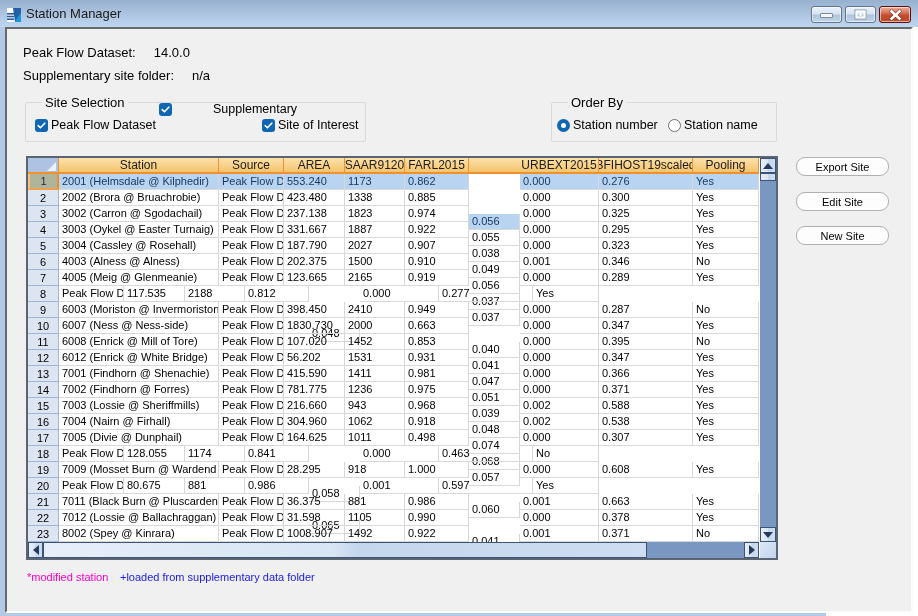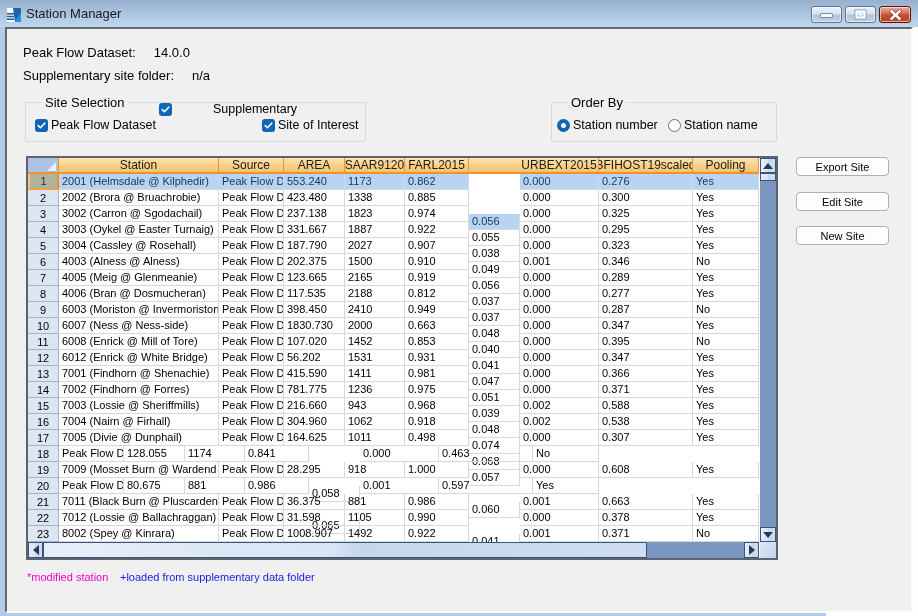--- a/index.html
+++ b/index.html
@@ -81,21 +81,21 @@
   .hscroll .hthumb{left:15px;top:0;width:604px;height:16px;}
   .hscroll .right{left:716px;top:0;width:15px;height:16px;}
   .sb-corner{position:absolute;left:732px;top:384px;width:16px;height:16px;
     background:linear-gradient(135deg,#DCE8F7 0%,#C2D4EC 100%);}
   .arrow{width:0;height:0;}
   .arrow.a-up{border-left:5px solid transparent;border-right:5px solid transparent;border-bottom:6px solid #273A5C;}
   .arrow.a-down{border-left:5px solid transparent;border-right:5px solid transparent;border-top:6px solid #273A5C;}
   .arrow.a-left{border-top:5px solid transparent;border-bottom:5px solid transparent;border-right:6px solid #273A5C;}
   .arrow.a-right{border-top:5px solid transparent;border-bottom:5px solid transparent;border-left:6px solid #273A5C;}
   
-  .side-btn{position:absolute;left:796px;width:93px;height:19px;border:1px solid #B0B0B0;border-radius:4px;
+  .side-btn{position:absolute;left:796px;width:93px;height:19px;border:1px solid #B0B0B0;border-radius:9px;
     background:#FDFDFD;font-size:11px;color:#000;display:flex;align-items:center;justify-content:center;
     font-family:inherit;padding:0;}
   .btn-export{top:157px;}
   .btn-edit{top:192px;}
   .btn-new{top:226px;}
   .legend-modified{position:absolute;left:27px;top:571px;font-size:11px;color:var(--magenta);}
   .legend-loaded{position:absolute;left:120px;top:571px;font-size:11px;color:var(--leg-blue);}
 </style>
 </head>
 <body>
@@ -276,21 +276,20 @@
             <div class="dcell c3">123.665</div>
             <div class="dcell c4">2165</div>
             <div class="dcell c5">0.919</div>
             <div class="dcell c6">0.037</div>
             <div class="dcell c7">0.000</div>
             <div class="dcell c8">0.289</div>
             <div class="dcell c9">Yes</div>
           </div>
           <div class="trow">
             <div class="ncell">8</div>
-            <div class="dcell c1">4006 (Bran @ Dosmucheran)</div>
             <div class="dcell c2">Peak Flow Dataset</div>
             <div class="dcell c3">117.535</div>
             <div class="dcell c4">2188</div>
             <div class="dcell c5">0.812</div>
             <div class="dcell c6">0.048</div>
             <div class="dcell c7">0.000</div>
             <div class="dcell c8">0.277</div>
             <div class="dcell c9">Yes</div>
           </div>
           <div class="trow">

